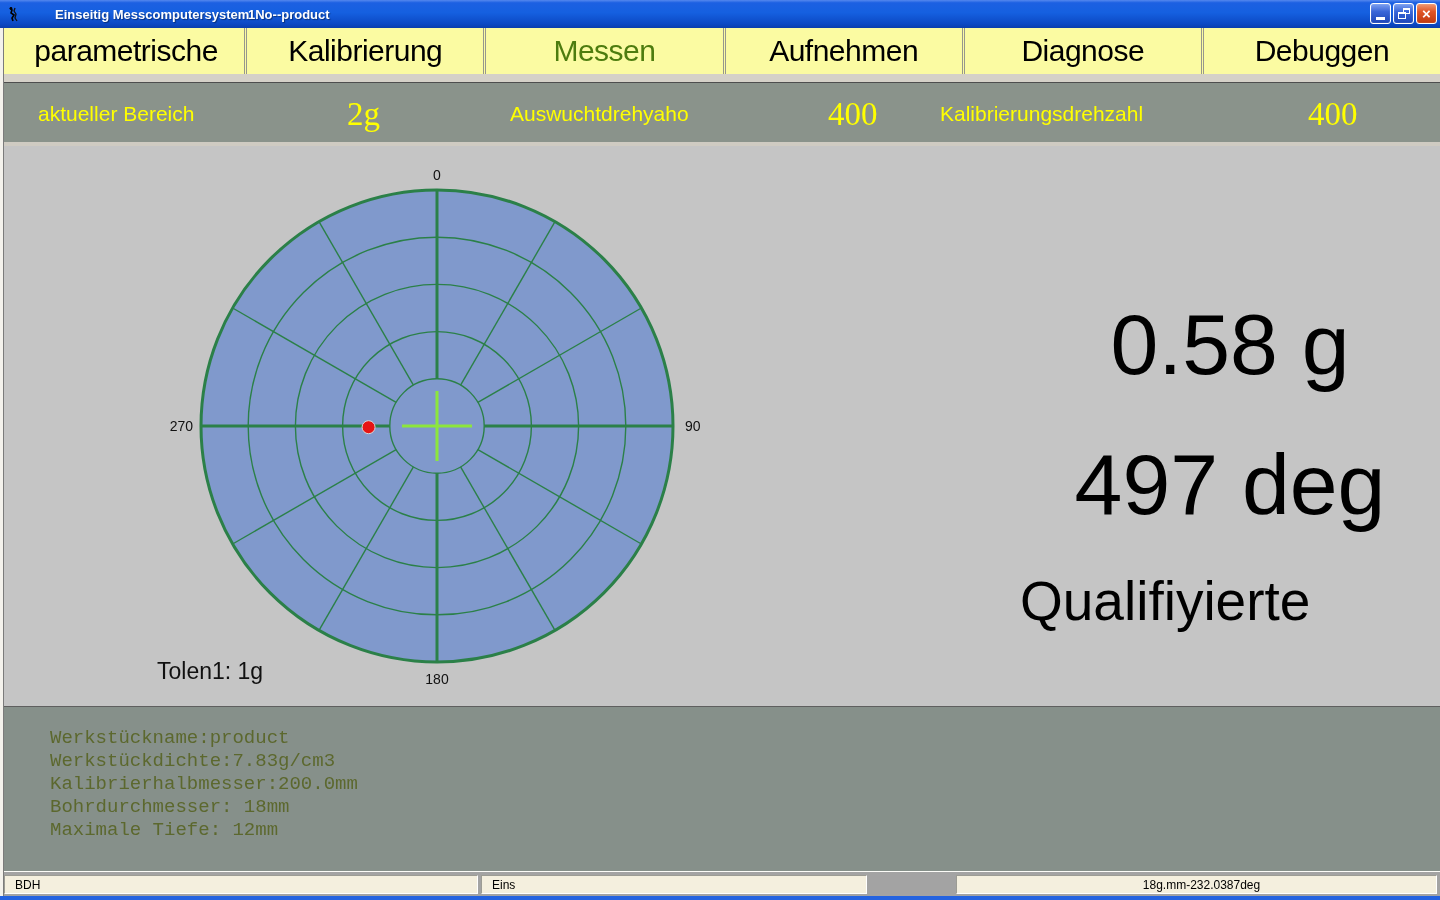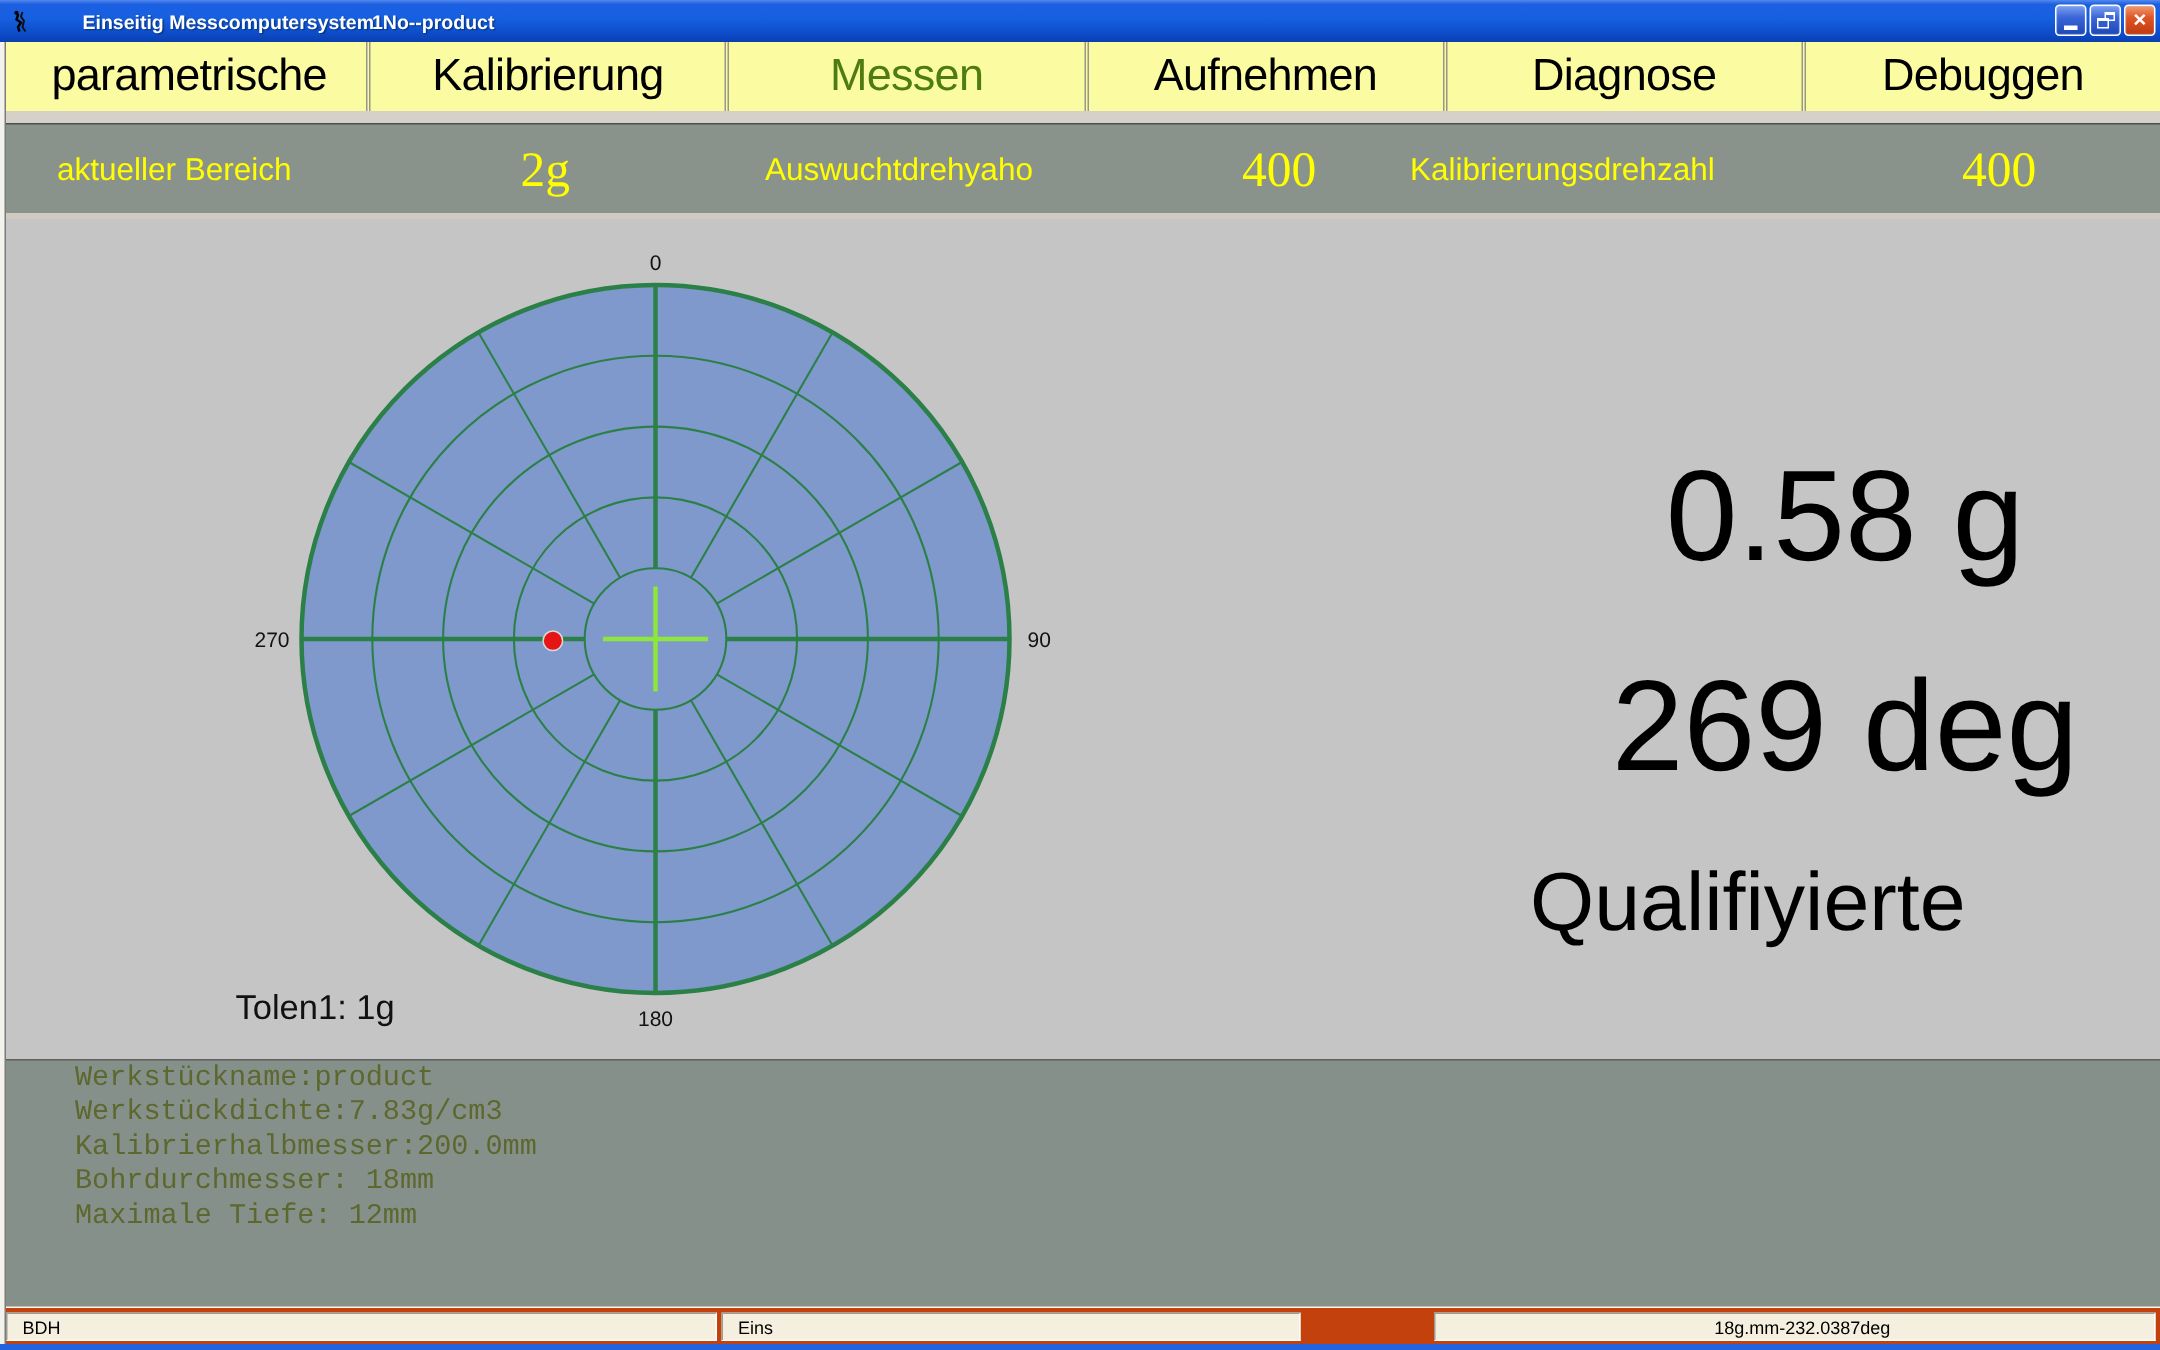--- a/index.html
+++ b/index.html
@@ -57,25 +57,25 @@
   .readout{position:absolute;left:1020px;top:0;width:420px;height:560px;}
   .readout-amount{position:absolute;top:155px;width:100%;text-align:center;font-size:86px;color:#000;line-height:1;white-space:nowrap;}
   .readout-angle{position:absolute;top:295px;width:100%;text-align:center;font-size:86px;color:#000;line-height:1;white-space:nowrap;}
   .readout-status{position:absolute;top:428px;width:100%;text-align:left;font-size:55px;color:#000;line-height:1;white-space:nowrap;}
   
   .workpanel{
     position:absolute;left:0;top:706px;width:1440px;height:165px;
     background:#86908a;border-top:1px solid #5f5f5f;box-sizing:border-box;
     font-family:"Liberation Mono","DejaVu Sans Mono",monospace;
     color:#5c682e;font-size:19px;line-height:23px;
-    padding:0 0 0 50px;
+    padding:20px 0 0 50px;
   }
   .workline{white-space:pre;}
   
-  .statusbar{position:absolute;left:0;top:871px;width:1440px;height:25px;background:#c2410c;border-top:1px solid #fcfcf8;box-sizing:border-box;}
+  .statusbar{position:absolute;left:0;top:871px;width:1440px;height:25px;background:#a3a3a3;border-top:1px solid #fcfcf8;box-sizing:border-box;}
   .status-pane{
     position:absolute;top:3px;height:19px;box-sizing:border-box;
     background:#f4efde;border:1px solid;border-color:#9c9c94 #ffffff #ffffff #9c9c94;
     font-size:12px;color:#000;padding:2px 0 0 10px;white-space:nowrap;overflow:hidden;
   }
   .pane1{left:4px;width:474px;}
   .pane2{left:481px;width:386px;}
   .pane3{left:956px;width:481px;text-align:center;}
   .bottom-edge{position:absolute;left:0;top:896px;width:1440px;height:4px;background:#2463e0;}
   .left-edge{position:absolute;left:0;top:28px;width:3px;height:868px;background:#f4f2ec;border-right:1px solid #7b7b7b;}
@@ -150,21 +150,21 @@
       <line x1="437" y1="245" x2="437" y2="315" stroke="#8ce63c" stroke-width="3"></line>
       <text x="437" y="34" text-anchor="middle" font-size="14" fill="#111" font-family="&quot;Liberation Sans&quot;, sans-serif">0</text>
       <text x="685" y="285" text-anchor="start" font-size="14" fill="#111" font-family="&quot;Liberation Sans&quot;, sans-serif">90</text>
       <text x="437" y="538" text-anchor="middle" font-size="14" fill="#111" font-family="&quot;Liberation Sans&quot;, sans-serif">180</text>
       <text x="193" y="285" text-anchor="end" font-size="14" fill="#111" font-family="&quot;Liberation Sans&quot;, sans-serif">270</text>
       <circle cx="368.5704237434966" cy="281.1944426965677" r="6.5" fill="#e61414" stroke="#d9d9d9" stroke-width="1"></circle>
     </svg>
   <div class="tolerance">Tolen1: 1g</div>
   <div class="readout">
     <div class="readout-amount">0.58 g</div>
-    <div class="readout-angle">269 deg</div>
+    <div class="readout-angle">497 deg</div>
     <div class="readout-status">Qualifiyierte</div>
   </div>
 </div>
 
 <div class="workpanel">
   <div class="workline">Werkstückname:product</div>
   <div class="workline">Werkstückdichte:7.83g/cm3</div>
   <div class="workline">Kalibrierhalbmesser:200.0mm</div>
   <div class="workline">Bohrdurchmesser: 18mm</div>
   <div class="workline">Maximale Tiefe: 12mm</div>

